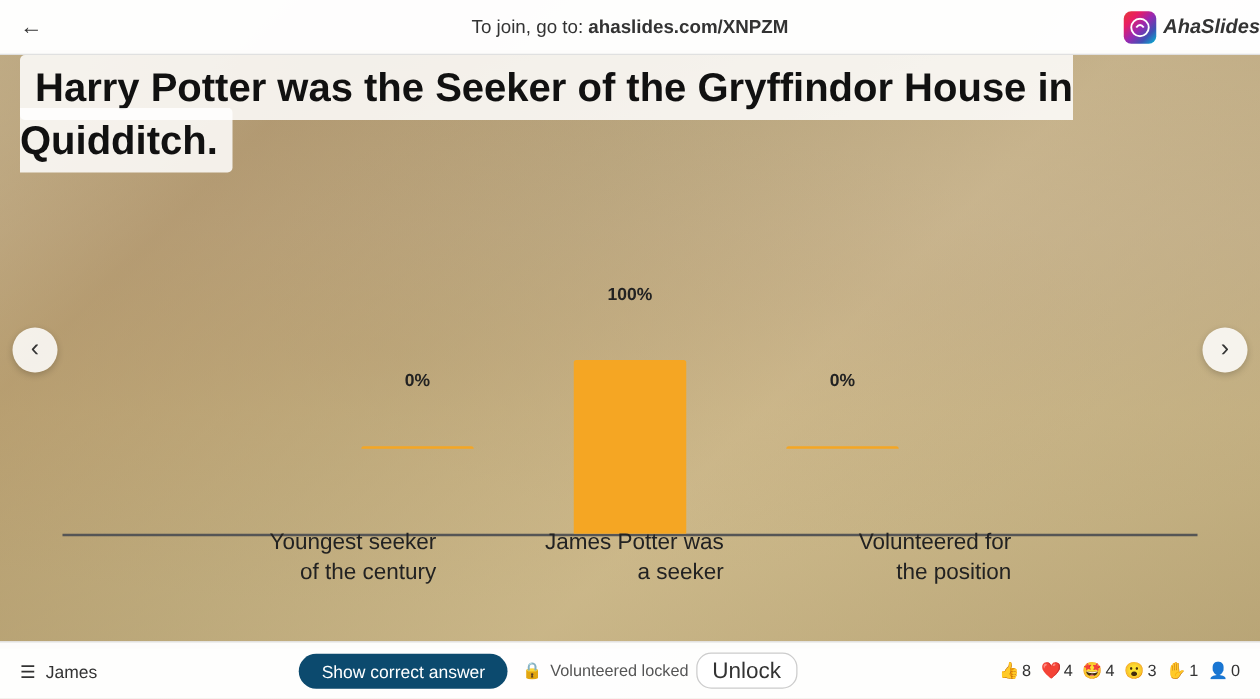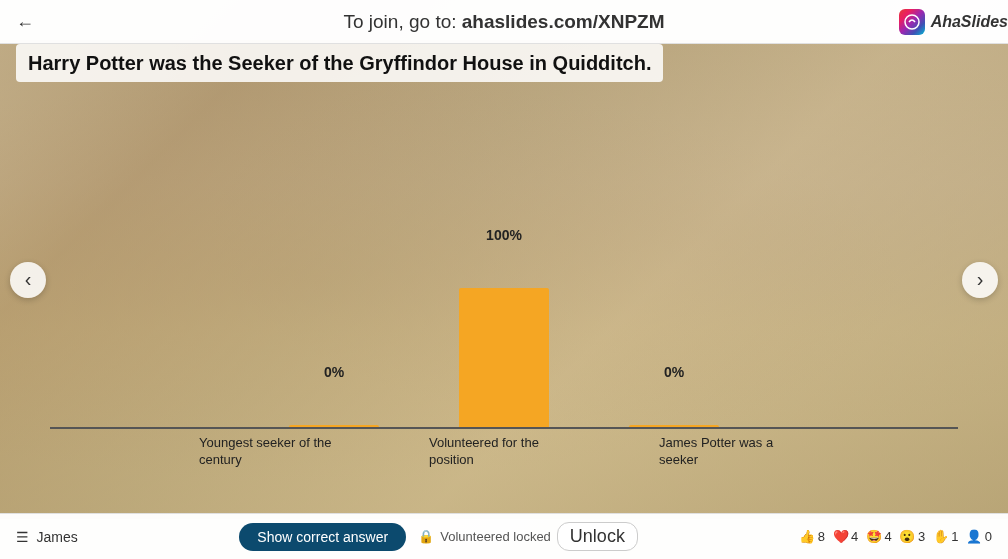--- a/index.html
+++ b/index.html
@@ -48,21 +48,21 @@
       left: 16px;
       background: none;
       border: none;
       cursor: pointer;
       font-size: 18px;
       color: #333;
       display: flex;
       align-items: center;
     }
     .join-text {
-      font-size: 19px;
+      font-size: 15px;
       color: #333;
     }
     .join-text strong {
       font-weight: 700;
     }
     .logo {
       position: absolute;
       right: 0;
       display: flex;
       align-items: center;
@@ -84,21 +84,21 @@
 
     
     .question-title {
       position: absolute;
       top: 50px;
       left: 16px;
       right: 16px;
       z-index: 10;
     }
     .question-title h1 {
-      font-size: 20px;
+      font-size: 32px;
       font-weight: 700;
       color: #111;
       line-height: 1.3;
       background: rgba(255,255,255,0.85);
       padding: 8px 12px;
       border-radius: 4px;
       display: inline;
     }
 
     
@@ -246,40 +246,40 @@
       position: absolute;
       bottom: 42px;
       left: 0;
       right: 0;
     }
 
     .single-bar-group {
       display: flex;
       flex-direction: column;
       align-items: center;
-      justify-content: flex-end;
+      justify-content: center;
       height: 200px;
       gap: 41px;
     }
 
     .labels-row {
       position: absolute;
       bottom: 0;
       left: 0;
       right: 0;
       display: flex;
       justify-content: center;
       gap: 80px;
       padding: 0 20px;
     }
 
     .label-item {
-      font-size: 13px;
+      font-size: 18px;
       color: #222;
-      text-align: left;
+      text-align: right;
       width: 150px;
       line-height: 1.3;
       margin-top: 44px;
     }
   </style>
 </head>
 <body>
 
 <div class="bg-image"></div>
 <div class="bg-overlay"></div>
@@ -324,22 +324,22 @@
     </div>
 
     <div class="single-bar-group">
       <span class="bar-percentage">0%</span>
       <div class="bar" style="height: 0px; min-height: 2px;"></div>
     </div>
   </div>
 
   <div class="labels-row">
     <div class="label-item">Youngest seeker of the century</div>
+    <div class="label-item">James Potter was a seeker</div>
     <div class="label-item">Volunteered for the position</div>
-    <div class="label-item">James Potter was a seeker</div>
   </div>
 </div>
 
 <div class="bottom-bar">
   <button class="menu-btn">
     <span>☰</span>
     <span>James</span>
   </button>
 
   <div class="bottom-center">

